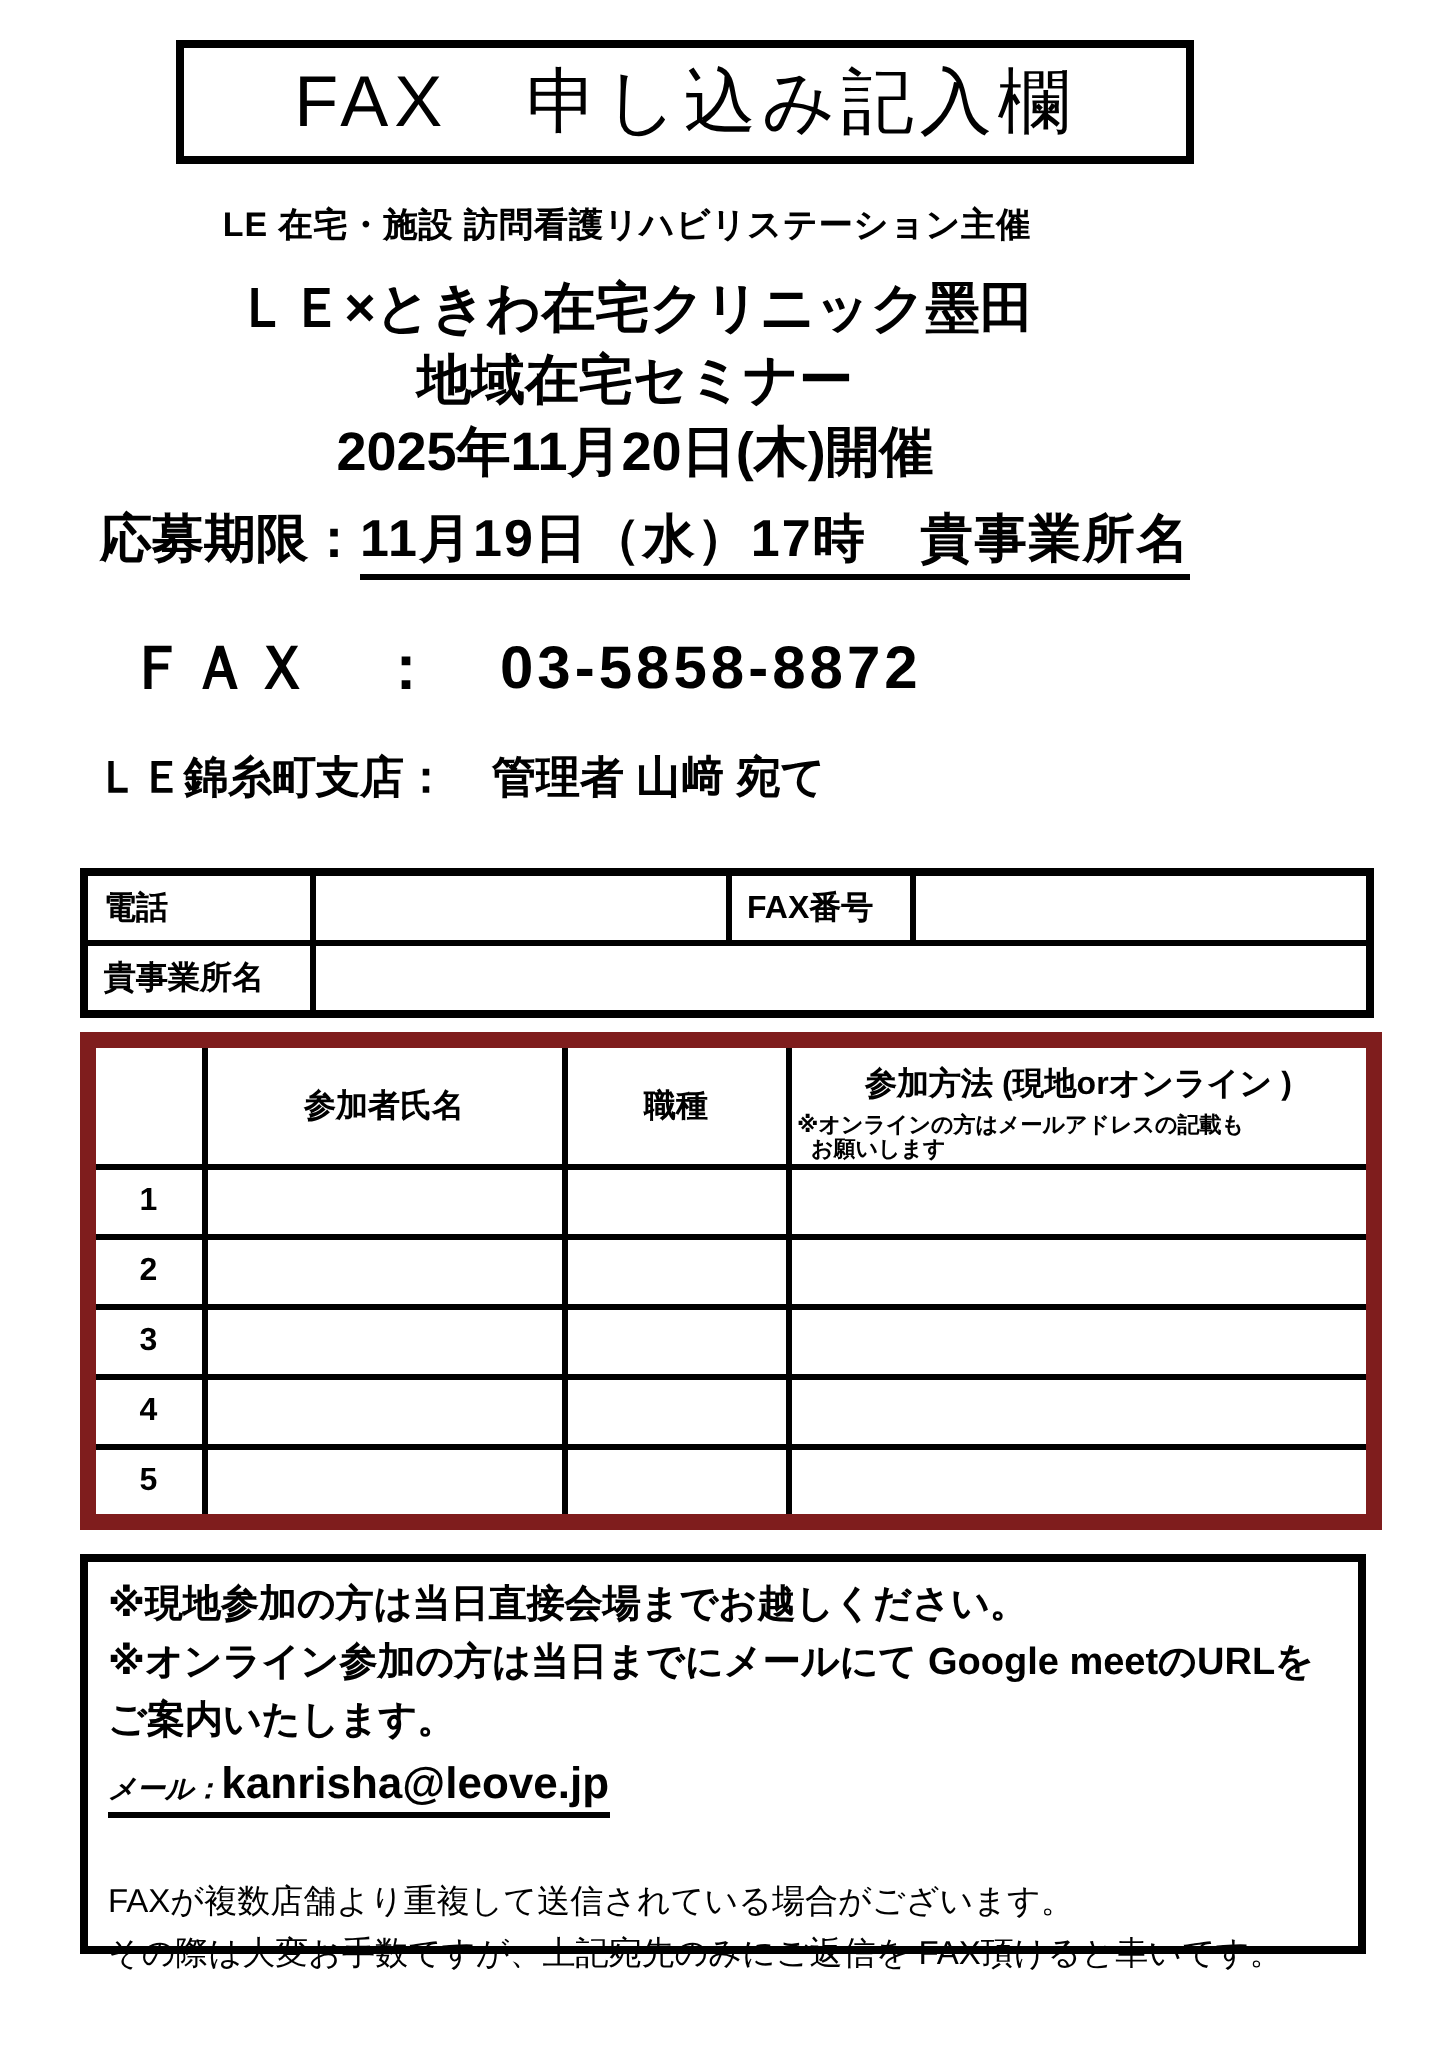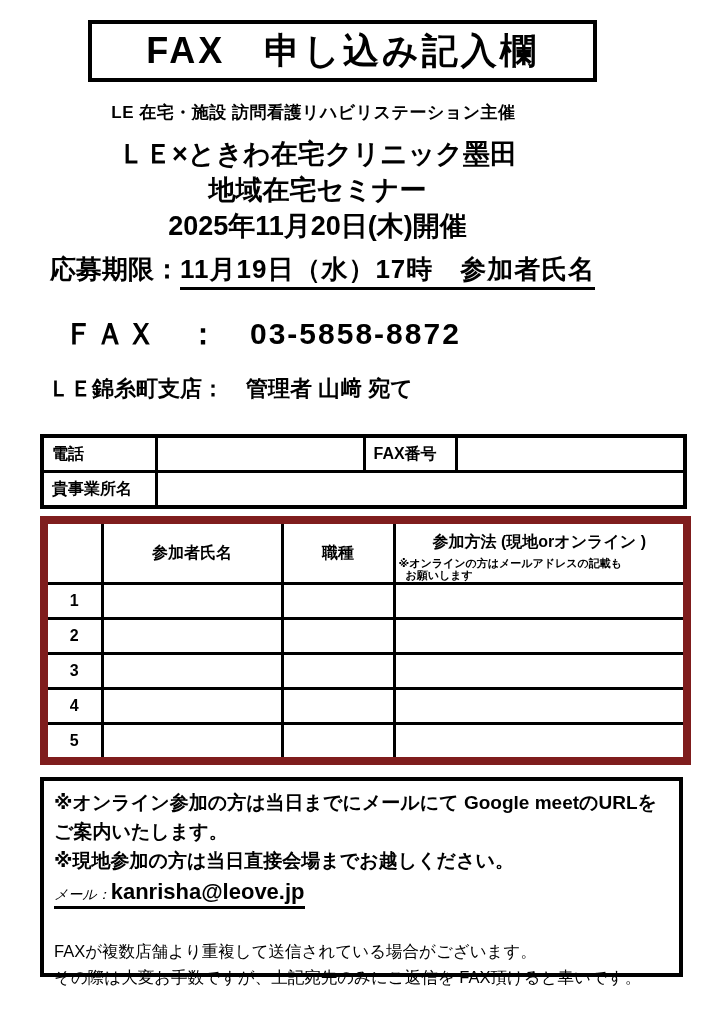--- a/index.html
+++ b/index.html
@@ -12,21 +12,21 @@
     overflow:hidden;
     margin:0 auto;
   }
   
   .title-box{
     position:absolute;left:88px;top:20px;width:501px;height:54px;
     border:4px solid #000;
     display:flex;align-items:center;justify-content:center;
   }
   .title-box .title-text{
-    font-size:36px;font-weight:bold;letter-spacing:3px;white-space:nowrap;
+    font-size:36px;font-weight:normal;letter-spacing:3px;white-space:nowrap;
   }
   
   .organizer{
     position:absolute;left:0;top:101px;width:627px;
     text-align:center;font-size:17px;font-weight:bold;letter-spacing:.5px;
   }
   .event-block{
     position:absolute;left:0;top:136px;width:635px;
     text-align:center;font-size:27px;font-weight:bold;line-height:36px;
   }
@@ -64,42 +64,42 @@
   .row-no{font-size:16px;font-weight:bold;text-align:center;}
   
   .notes-box{
     position:absolute;left:40px;top:777px;width:643px;height:200px;
     border:4px solid #000;box-sizing:border-box;
     padding:7px 10px 0 10px;
   }
   .note-bold{font-size:19px;font-weight:bold;line-height:29px;}
   .email-line{margin-top:4px;}
   .email-underline{display:inline-block;border-bottom:3px solid #000;padding-bottom:1px;}
-  .email-label{font-size:14px;font-weight:normal;font-style:italic;}
+  .email-label{font-size:14px;font-weight:bold;font-style:italic;}
   .email-value{font-size:22px;font-weight:bold;}
   .footer-notes{margin-top:29px;font-size:16.5px;font-weight:normal;line-height:26px;}
 </style>
 </head>
 <body>
 
 <div class="page">
 
   <div class="title-box">
     <span class="title-text">FAX　申し込み記入欄</span>
   </div>
 
   <div class="organizer">LE 在宅・施設 訪問看護リハビリステーション主催</div>
 
   <div class="event-block">
     <div>ＬＥ×ときわ在宅クリニック墨田</div>
     <div>地域在宅セミナー</div>
     <div>2025年11月20日(木)開催</div>
   </div>
 
-  <div class="deadline"><span>応募期限：</span><span class="u">11月19日（水）17時　参加者氏名</span></div>
+  <div class="deadline"><span>応募期限：</span><span class="u">11月19日（水）17時　貴事業所名</span></div>
 
   <div class="fax-line"><span>ＦＡＸ　：</span><span class="fax-number">03-5858-8872</span></div>
 
   <div class="addressee">ＬＥ錦糸町支店：　管理者 山﨑 宛て</div>
 
   <table class="info-table">
     <colgroup>
         <col style="width:114px">
         <col style="width:208px">
         <col style="width:92px">
@@ -166,22 +166,22 @@
     <tr class="data-row">
       <td class="row-no">5</td>
       <td></td>
       <td></td>
       <td></td>
     </tr>
   </tbody>
     </table>
 
   <div class="notes-box">
+    <div class="note-bold">※現地参加の方は当日直接会場までお越しください。</div>
     <div class="note-bold">※オンライン参加の方は当日までにメールにて Google meetのURLをご案内いたします。</div>
-    <div class="note-bold">※現地参加の方は当日直接会場までお越しください。</div>
     <div class="email-line">
       <span class="email-underline"><span class="email-label">メール：</span><span class="email-value">kanrisha@leove.jp</span></span>
     </div>
     <div class="footer-notes">
       <div>FAXが複数店舗より重複して送信されている場合がございます。</div>
       <div>その際は大変お手数ですが、上記宛先のみにご返信を FAX頂けると幸いです。</div>
     </div>
   </div>
 
 </div>

